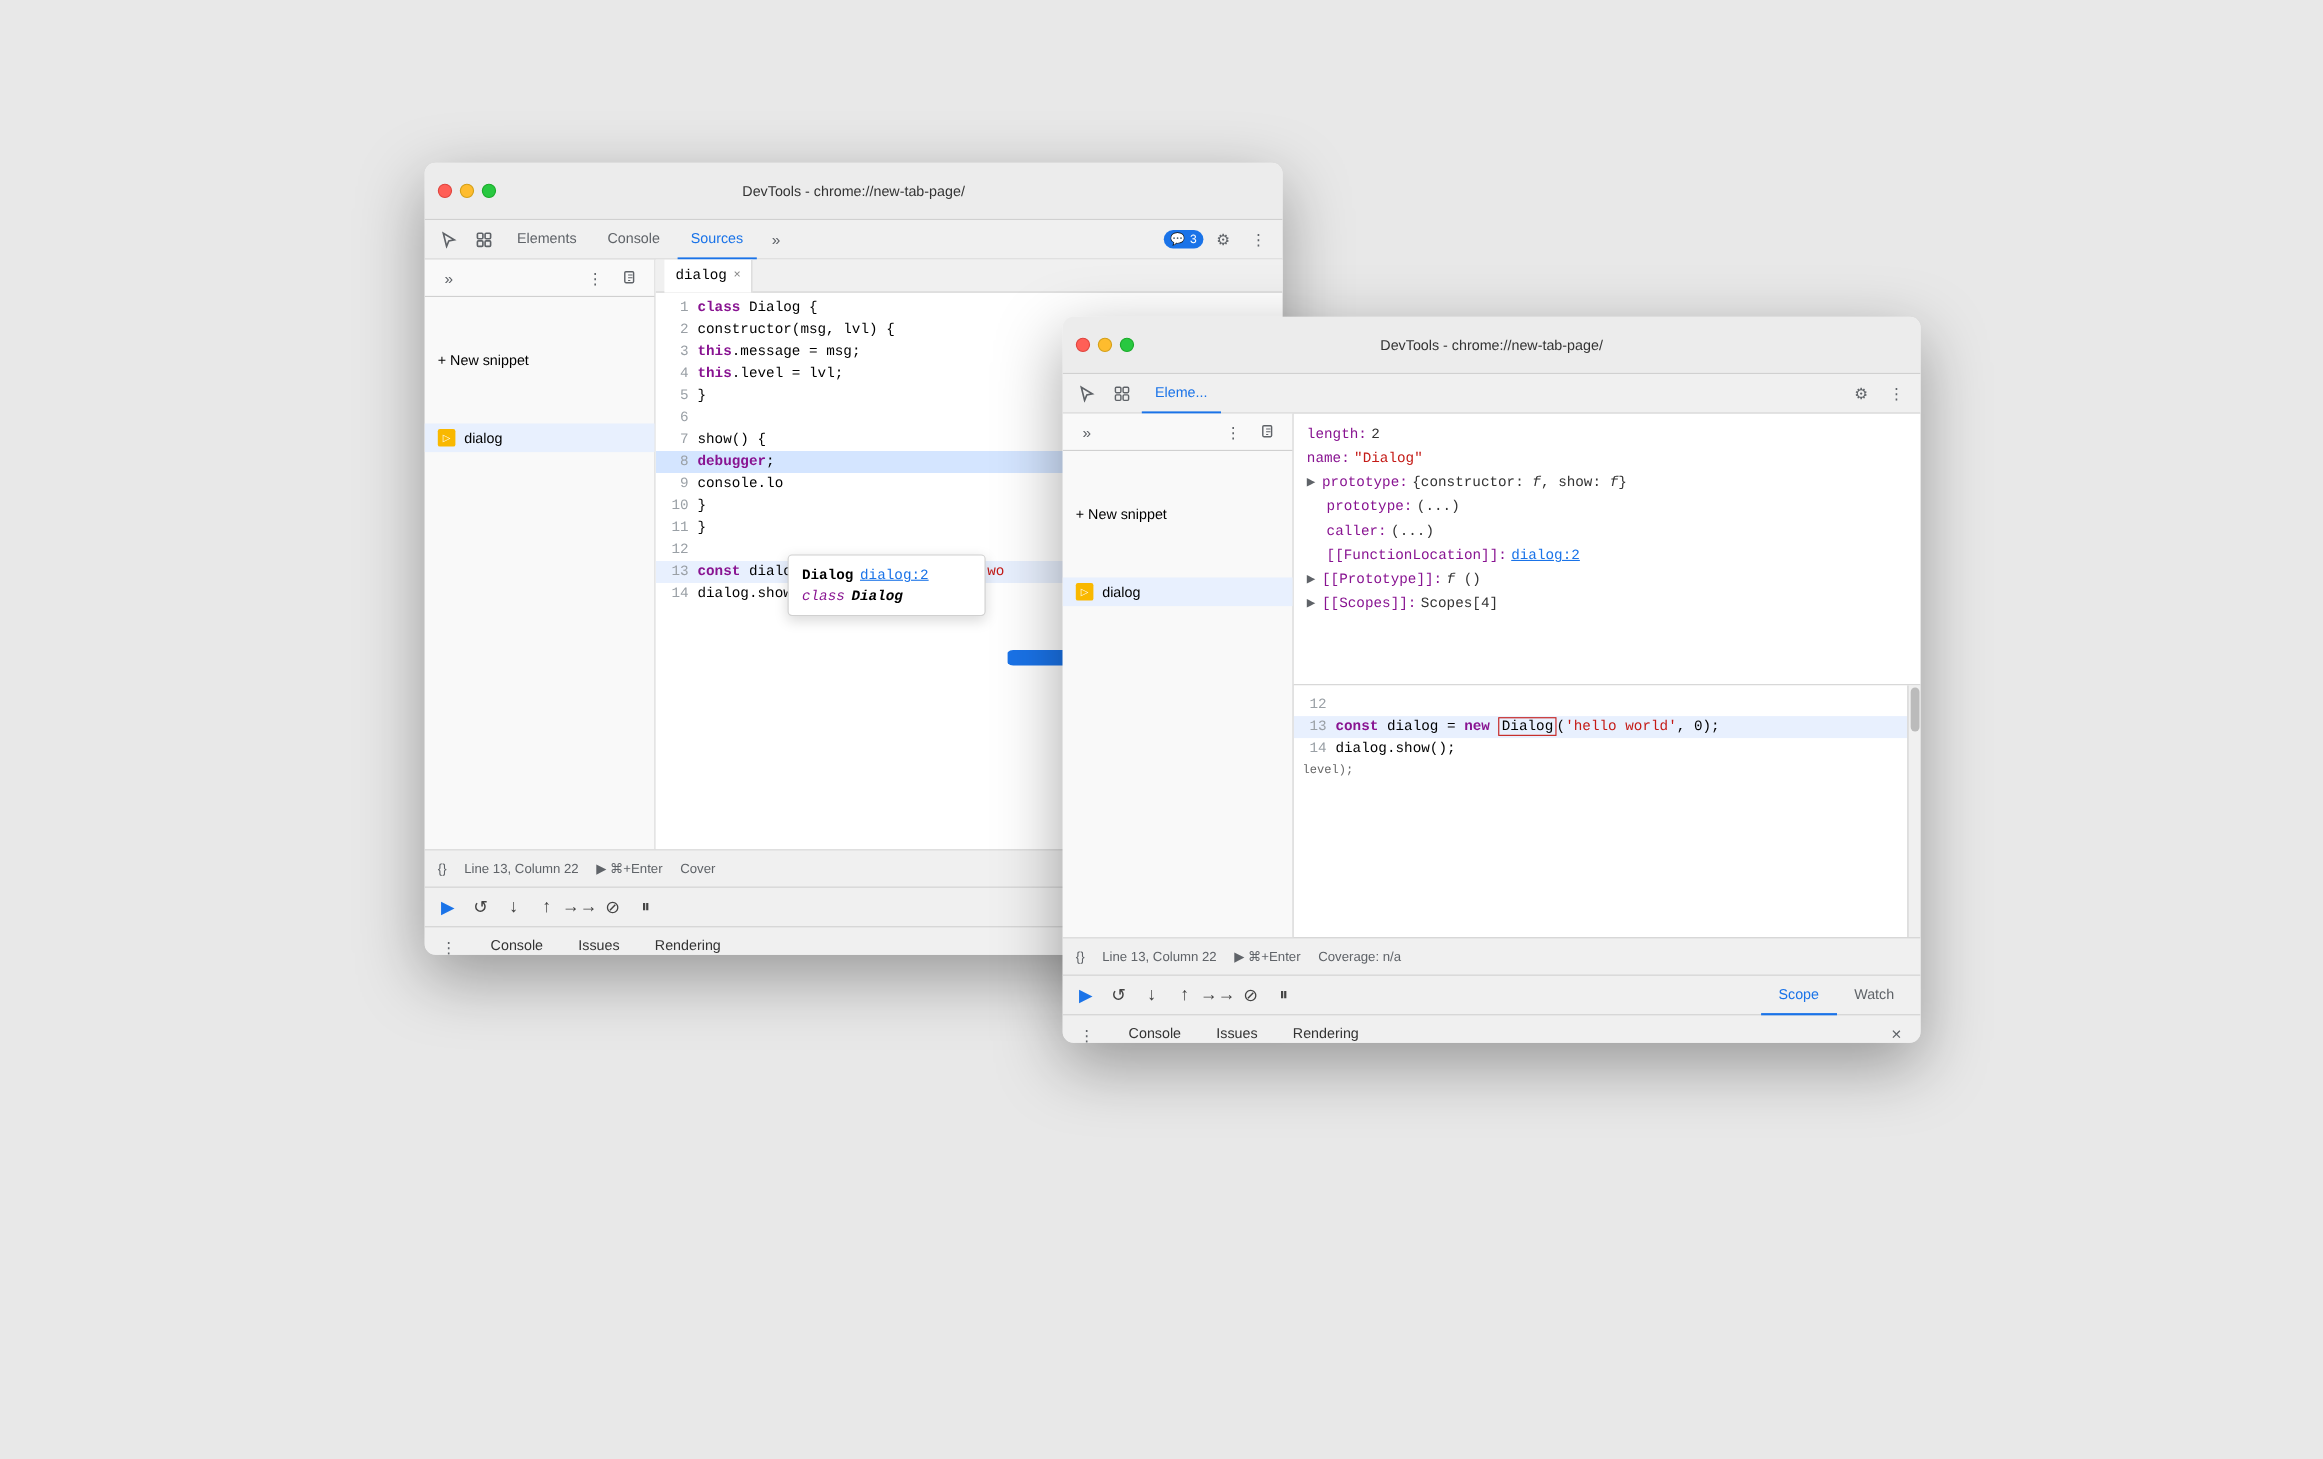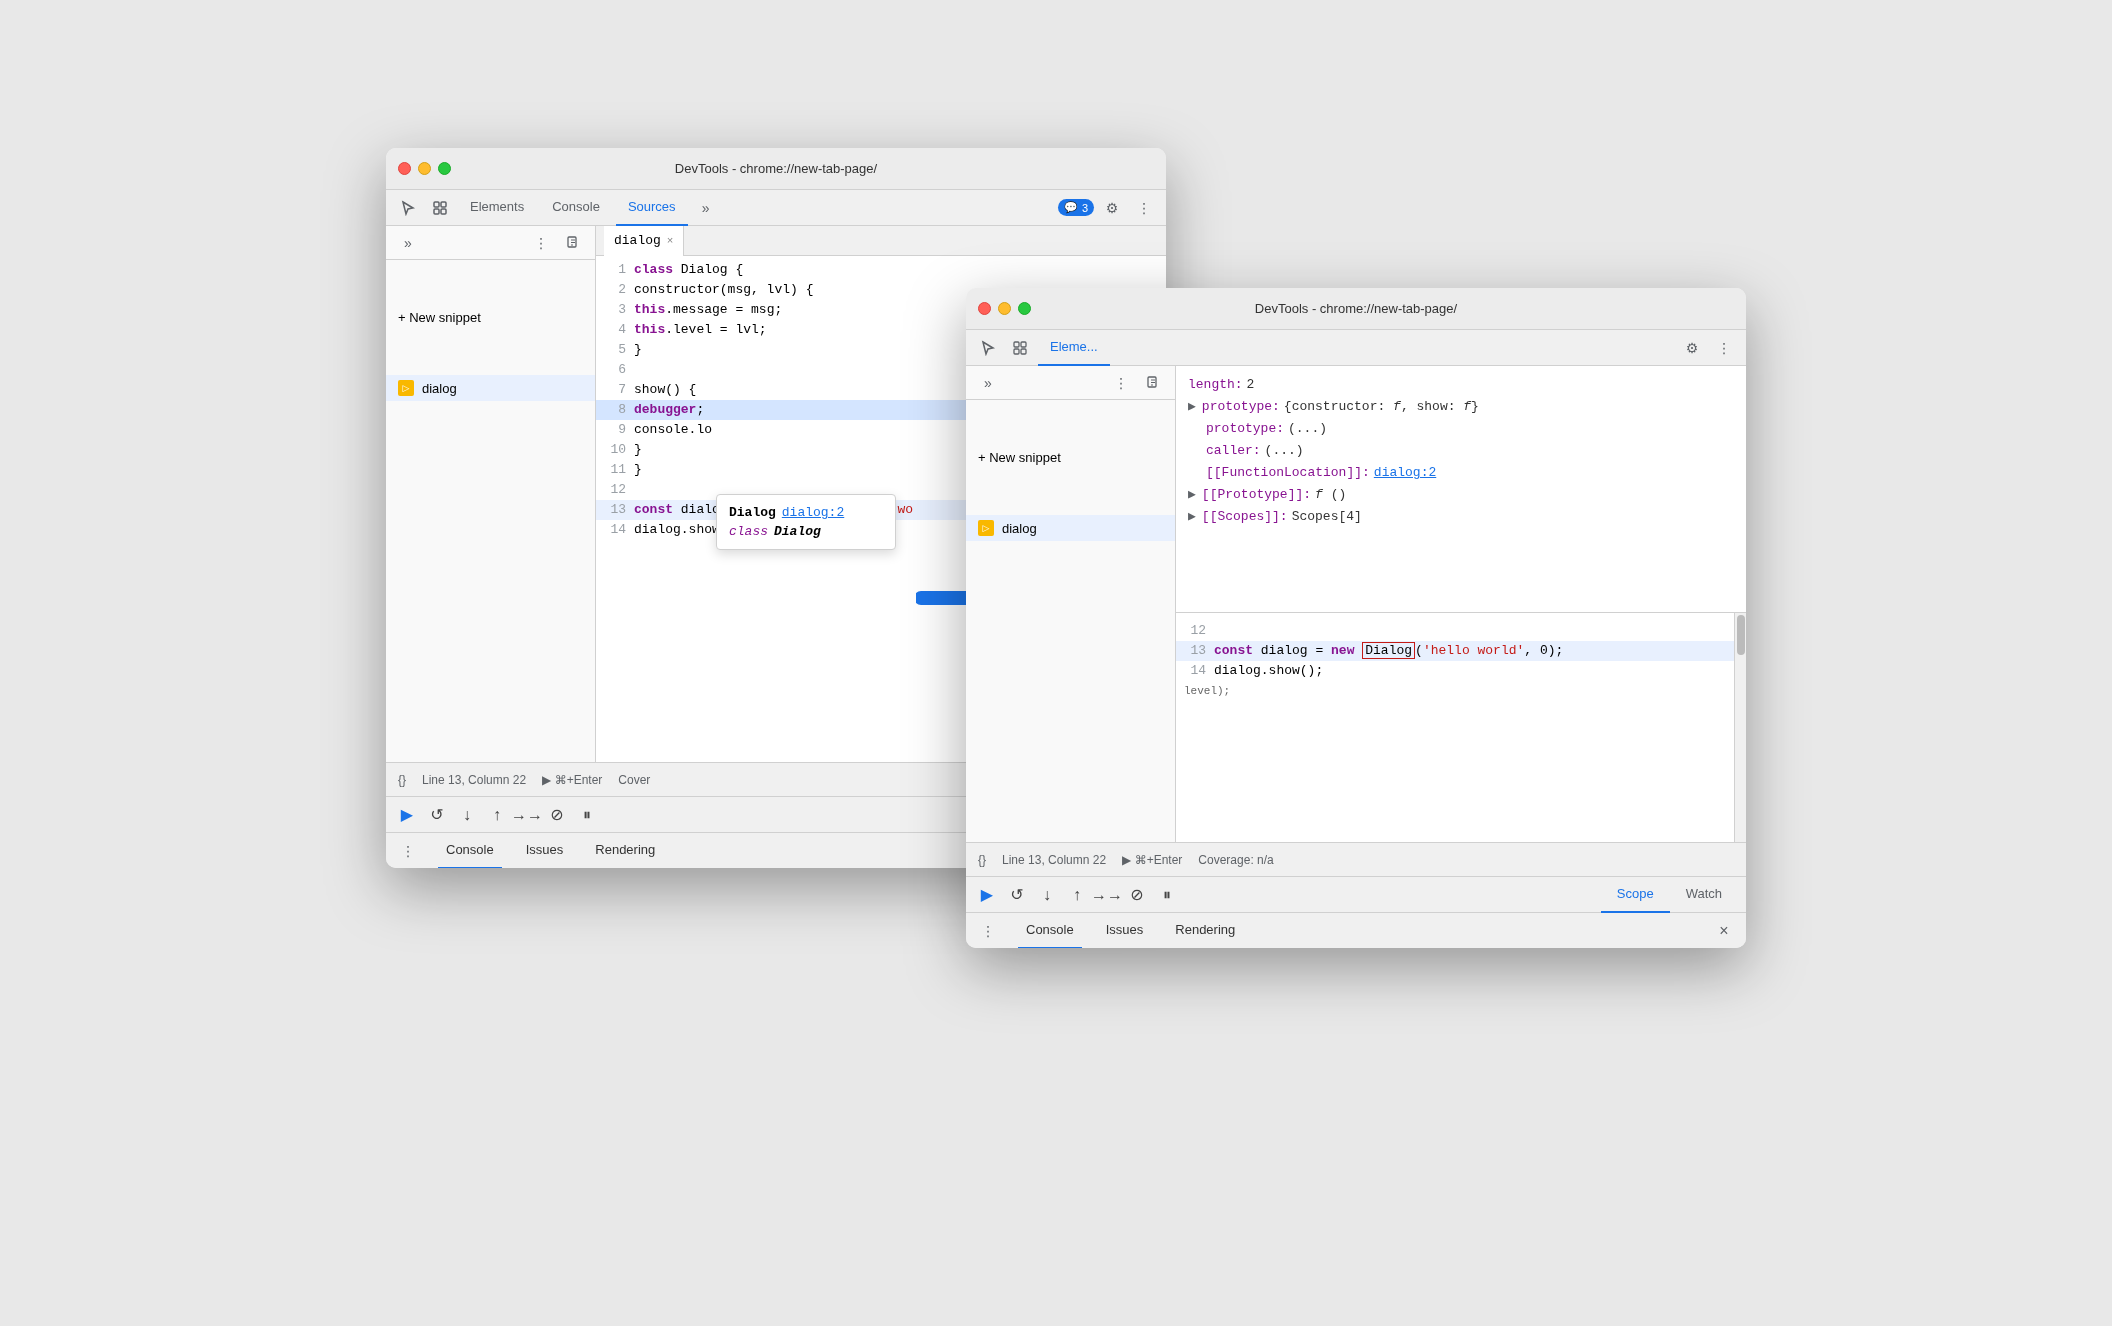--- a/index.html
+++ b/index.html
@@ -41,21 +41,21 @@
     .window-front {
       width: 780px;
       height: 660px;
       top: 200px;
       left: 610px;
       z-index: 3;
     }
 
     
     .titlebar {
-      height: 42px;
+      height: 52px;
       background: #ececec;
       display: flex;
       align-items: center;
       padding: 0 12px;
       border-bottom: 1px solid #d0d0d0;
       position: relative;
     }
 
     .traffic-lights {
       display: flex;
@@ -662,20 +662,24 @@
           <span>dialog</span>
         </div>
       </div>
 
       <div class="front-main">
 
         <div class="obj-panel">
           <div class="obj-row">
             <span class="obj-key">length:</span>
             <span class="obj-val">2</span>
+          </div>
+          <div class="obj-row">
+            <span class="obj-key">name:</span>
+            <span class="obj-str">"Dialog"</span>
           </div>
           <div class="obj-row">
             <span class="obj-expand">▶</span>
             <span class="obj-key">prototype:</span>
             <span class="obj-val">{constructor: <em>f</em>, show: <em>f</em>}</span>
           </div>
           <div class="obj-row">
             <span style="width:14px; display:inline-block;"></span>
             <span class="obj-key">prototype:</span>
             <span class="obj-val">(...)</span>

